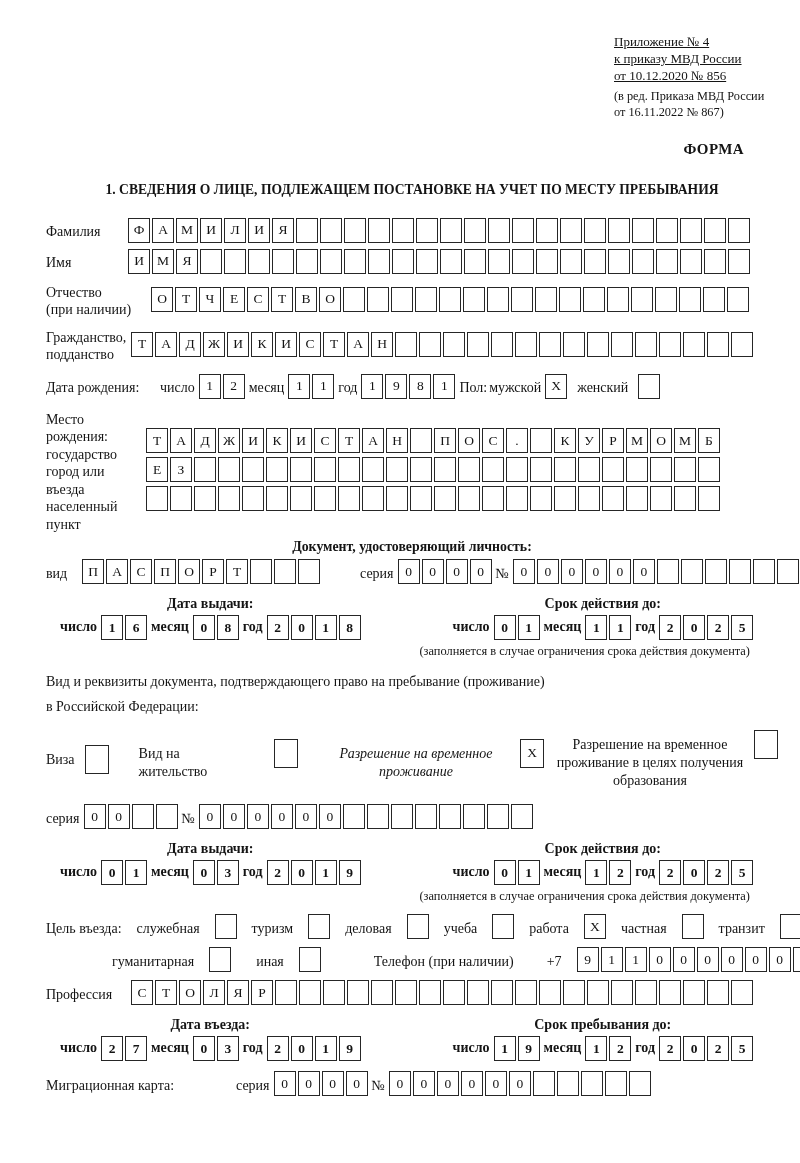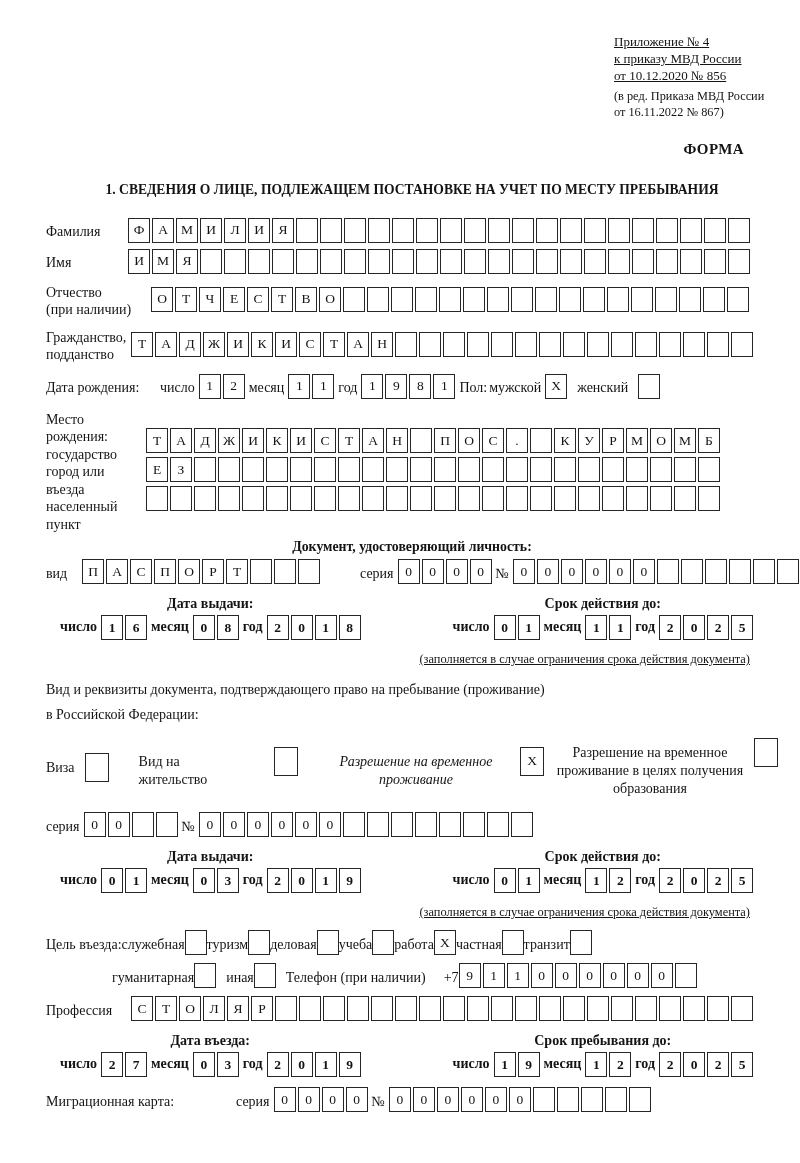--- a/index.html
+++ b/index.html
@@ -31,29 +31,29 @@
     display: flex; align-items: center; justify-content: center;
     font-size: 13.5px;
   }
   .cb { width: 24px; height: 29px; }
   .stack { display: flex; flex-direction: column; gap: 4px; }
 
   .dlbl { padding-top: 4px; margin: 0 4px; white-space: nowrap; }
   .dg-title { text-align: center; margin-bottom: 3px; }
   .dg-row { display: flex; align-items: flex-start; }
   .datepair { display: flex; margin-top: 12px; font-weight: bold; }
-  .note-right { text-align: right; font-size: 12.4px; margin: 12px 28px 0 0; text-decoration: underline; }
+  .note-right { text-align: right; font-size: 12.4px; margin: 4px 28px 0 0; }
 
   .cbrow { gap: 12px; margin-top: 10px; }
   .opt { display: flex; align-items: flex-start; gap: 10px; }
   .opt .olbl { padding-top: 6px; line-height: 1.3; }
   .ctr { text-align: center; }
   .wtemp { width: 188px; font-style: italic; } .wedu { width: 188px; }
 
-  .purp { gap: 0; }
+  .purp { gap: 15px; }
   .purp .dlbl { margin: 0; }
 </style>
 </head>
 <body>
 
 <div class="page">
 
   <div class="ref">
     <div>Приложение № 4</div>
     <div>к приказу МВД России</div>
@@ -520,21 +520,21 @@
     <span class="box"></span>
     <span class="dlbl">транзит</span>
     <span class="box"></span>
   </div>
 
   <div class="row purp" style="margin-top:8px">
     <span class="dlbl" style="margin-left:66px">гуманитарная</span>
     <span class="box"></span>
     <span class="dlbl" style="margin-left:10px">иная</span>
     <span class="box"></span>
-    <span class="dlbl" style="margin-left:10px">Телефон (при наличии)</span>
+    <span class="dlbl" style="margin-left:38px">Телефон (при наличии)</span>
     <span class="dlbl" style="margin-left:18px">+7</span>
     <span class="cells">
         <span class="box">9</span>
         <span class="box">1</span>
         <span class="box">1</span>
         <span class="box">0</span>
         <span class="box">0</span>
         <span class="box">0</span>
         <span class="box">0</span>
         <span class="box">0</span>

